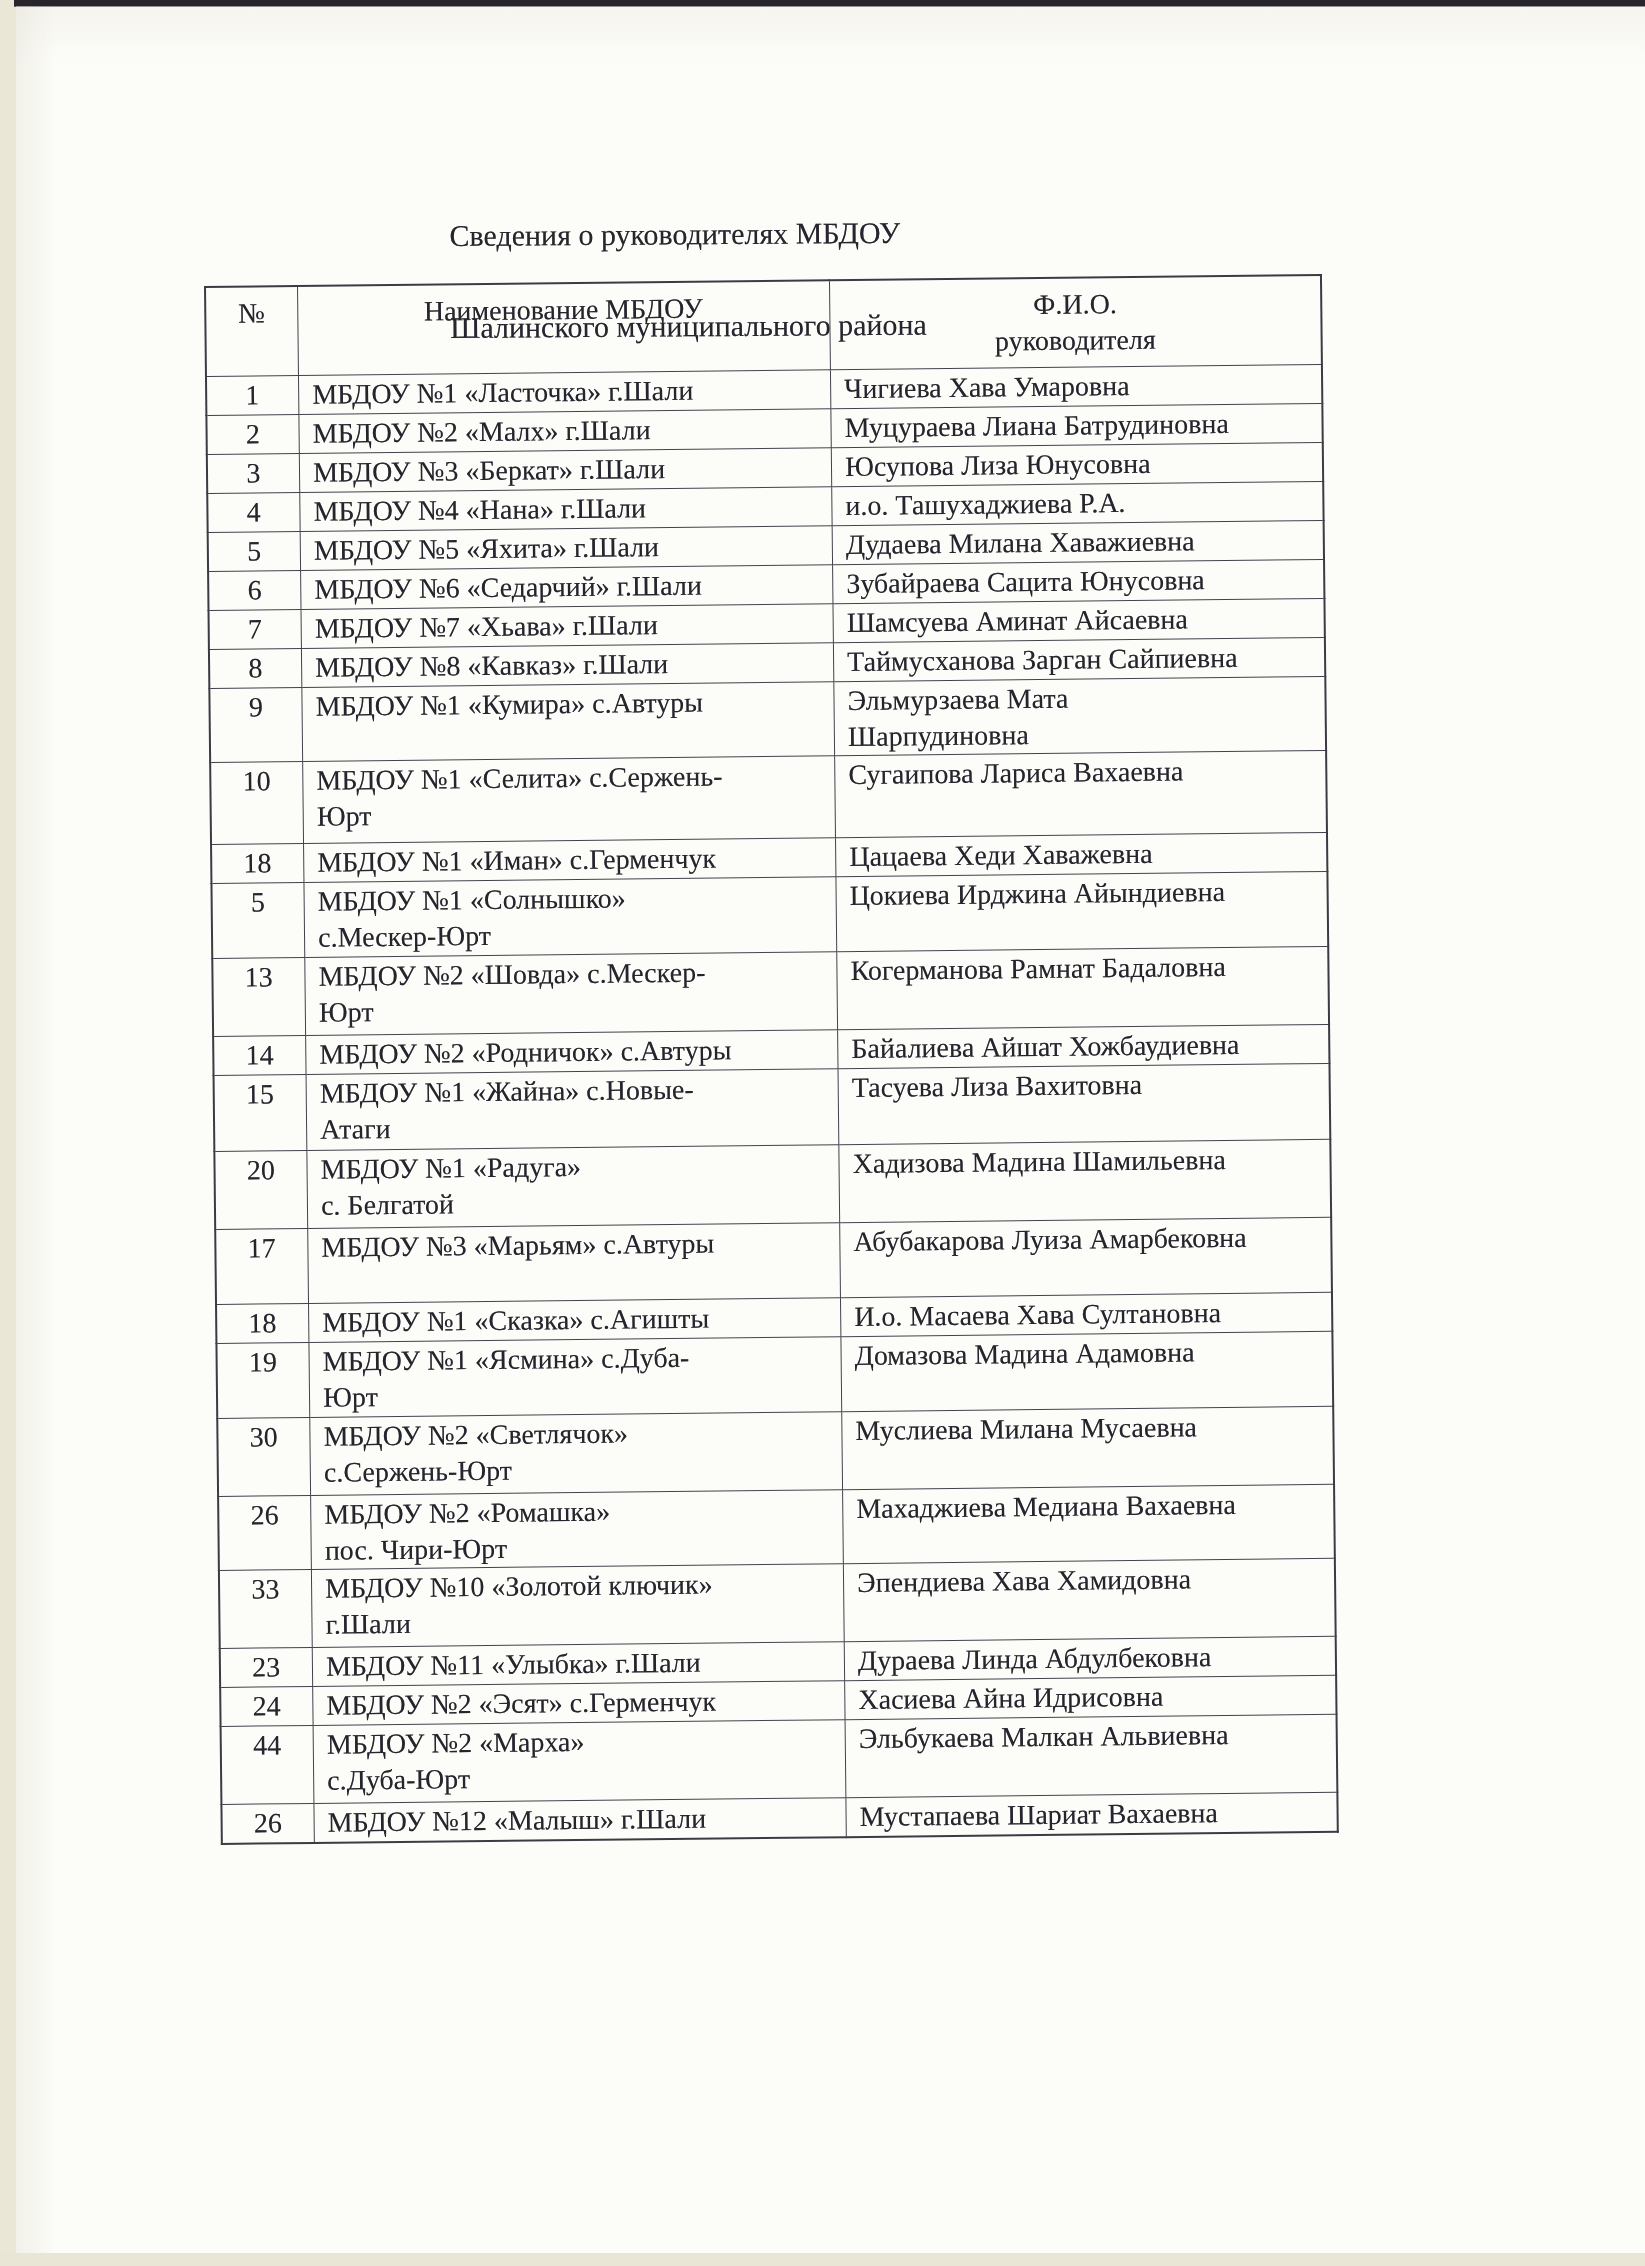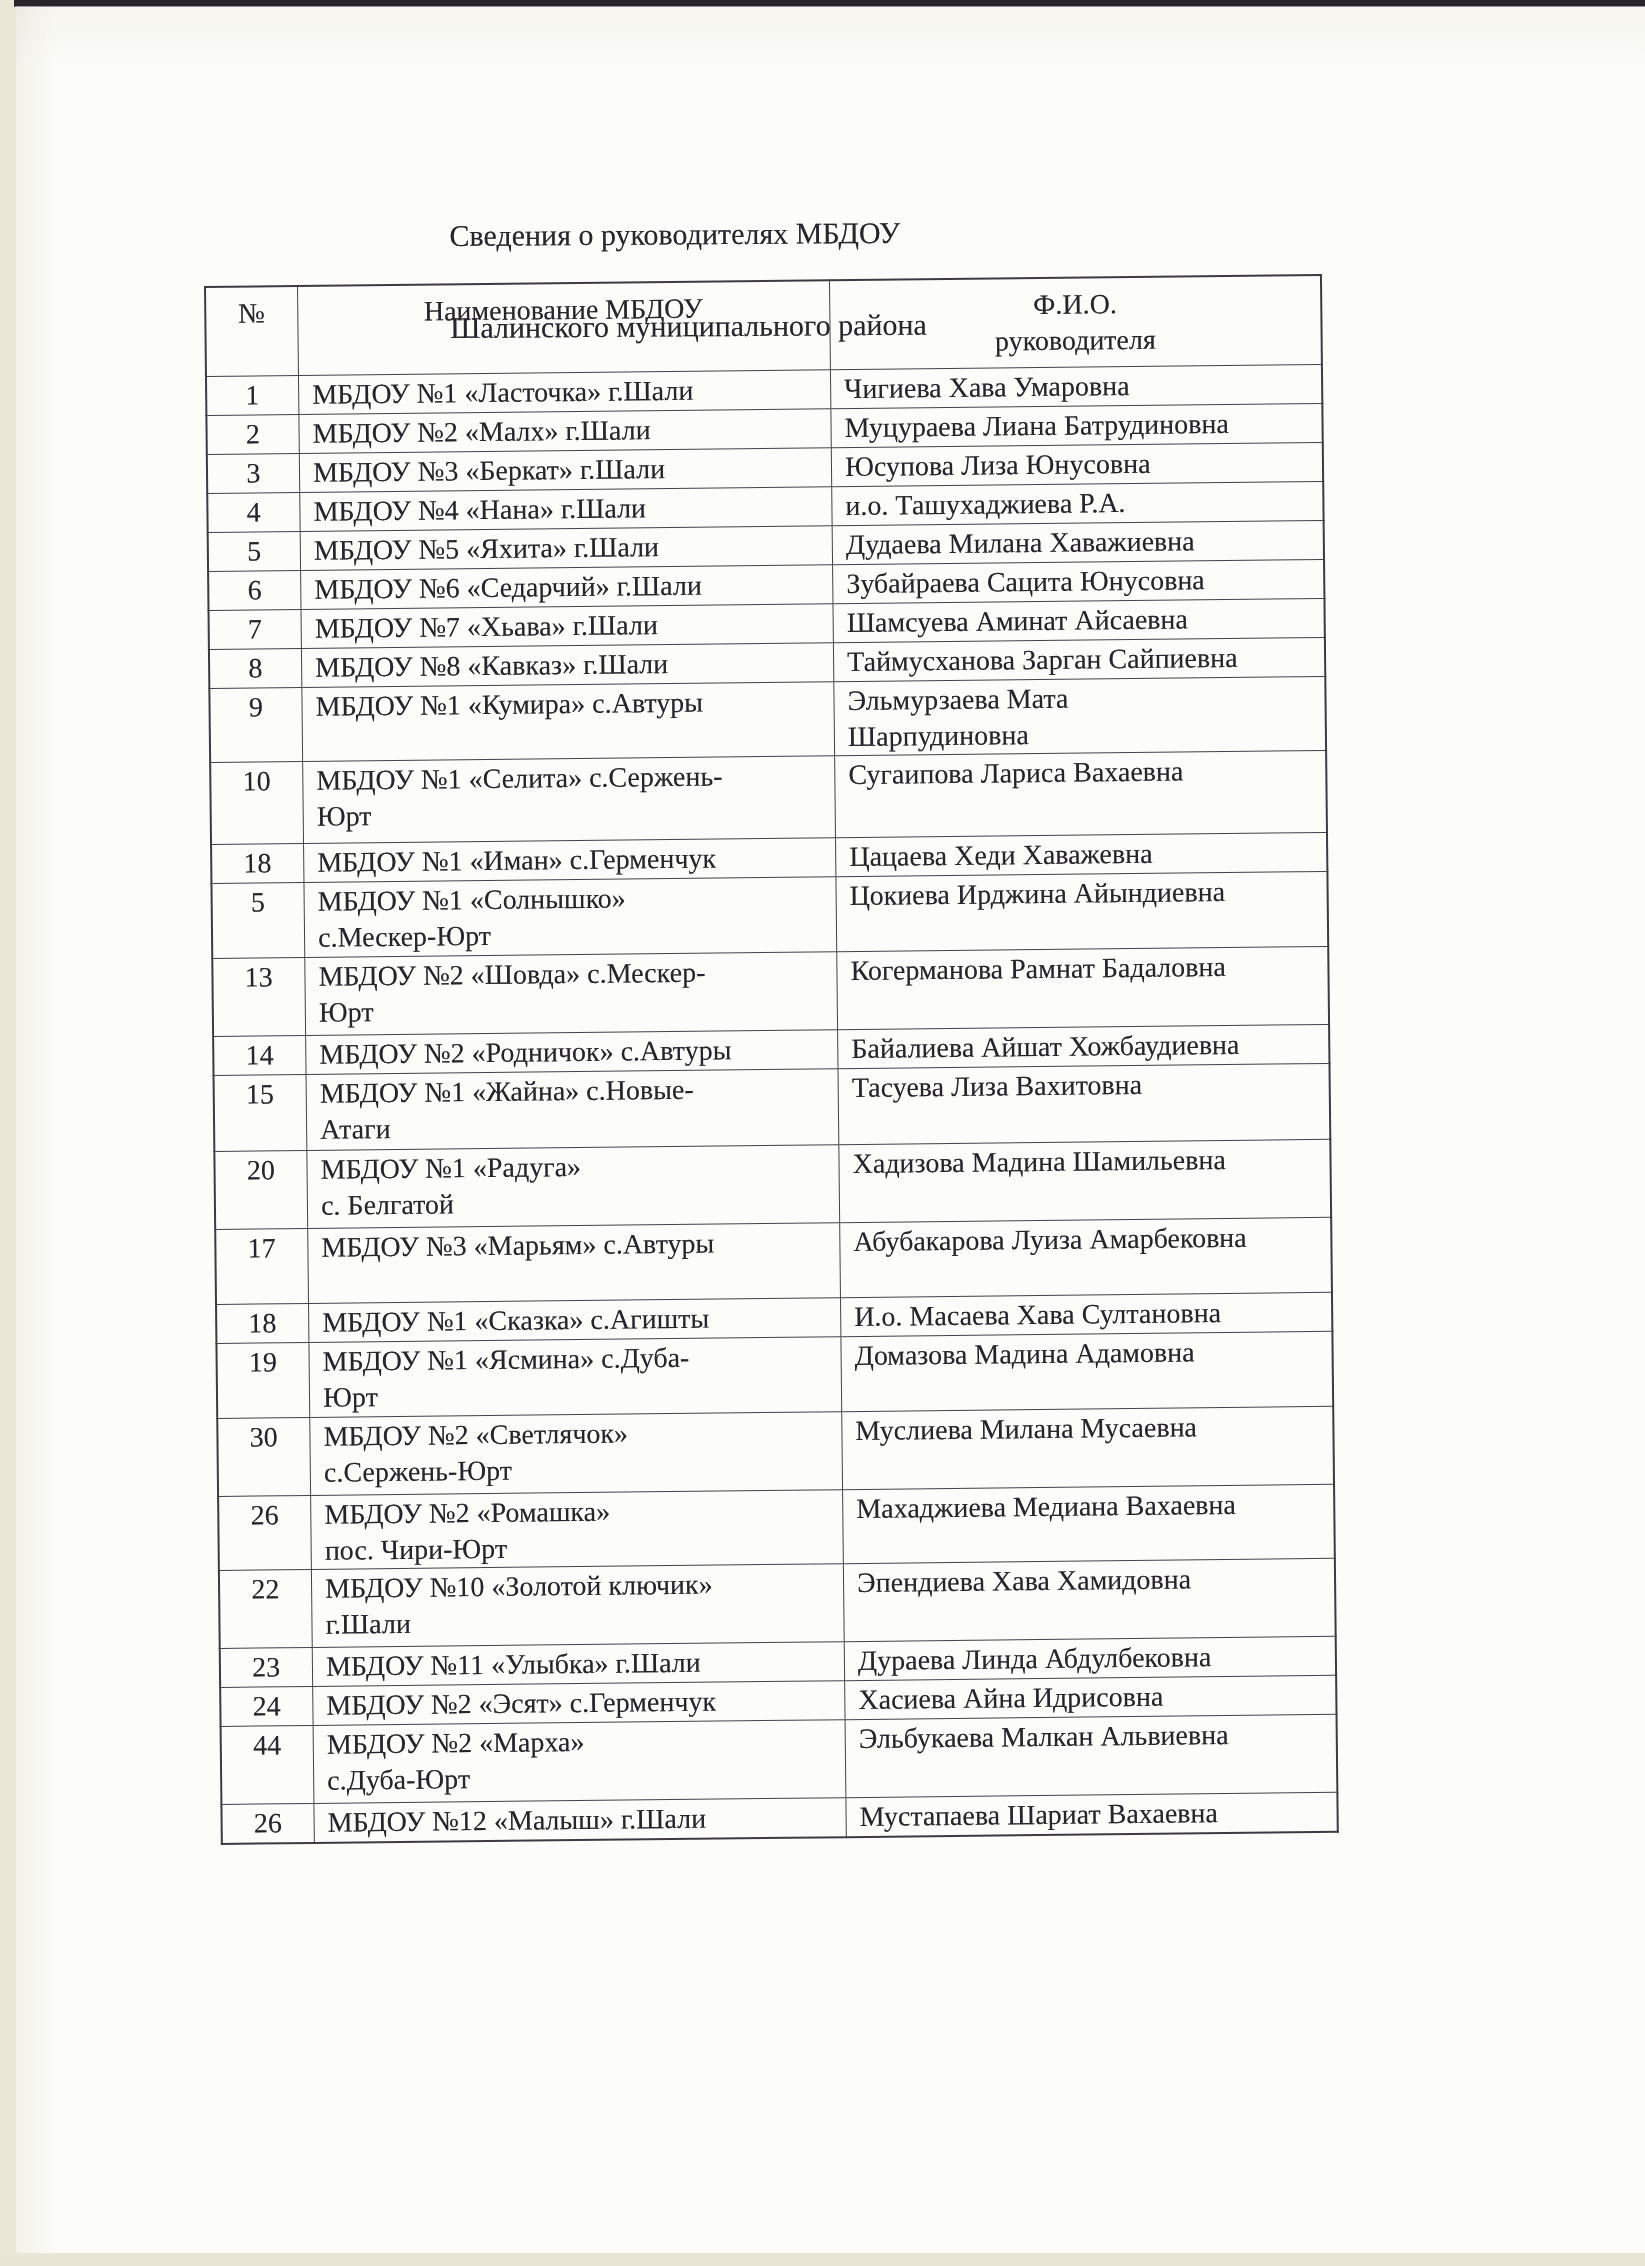--- a/index.html
+++ b/index.html
@@ -191,21 +191,21 @@
 с.Сержень-Юрт</td>
           <td class="fio">Муслиева Милана Мусаевна</td>
         </tr>
         <tr style="height: 71px;">
           <td class="num">26</td>
           <td class="name">МБДОУ №2 «Ромашка»
 пос. Чири-Юрт</td>
           <td class="fio">Махаджиева Медиана Вахаевна</td>
         </tr>
         <tr style="height: 78px;">
-          <td class="num">22</td>
+          <td class="num">33</td>
           <td class="name">МБДОУ №10 «Золотой ключик»
 г.Шали</td>
           <td class="fio">Эпендиева Хава Хамидовна</td>
         </tr>
         <tr style="height: 37px;">
           <td class="num">23</td>
           <td class="name">МБДОУ №11 «Улыбка» г.Шали</td>
           <td class="fio">Дураева Линда Абдулбековна</td>
         </tr>
         <tr style="height: 38px;">

